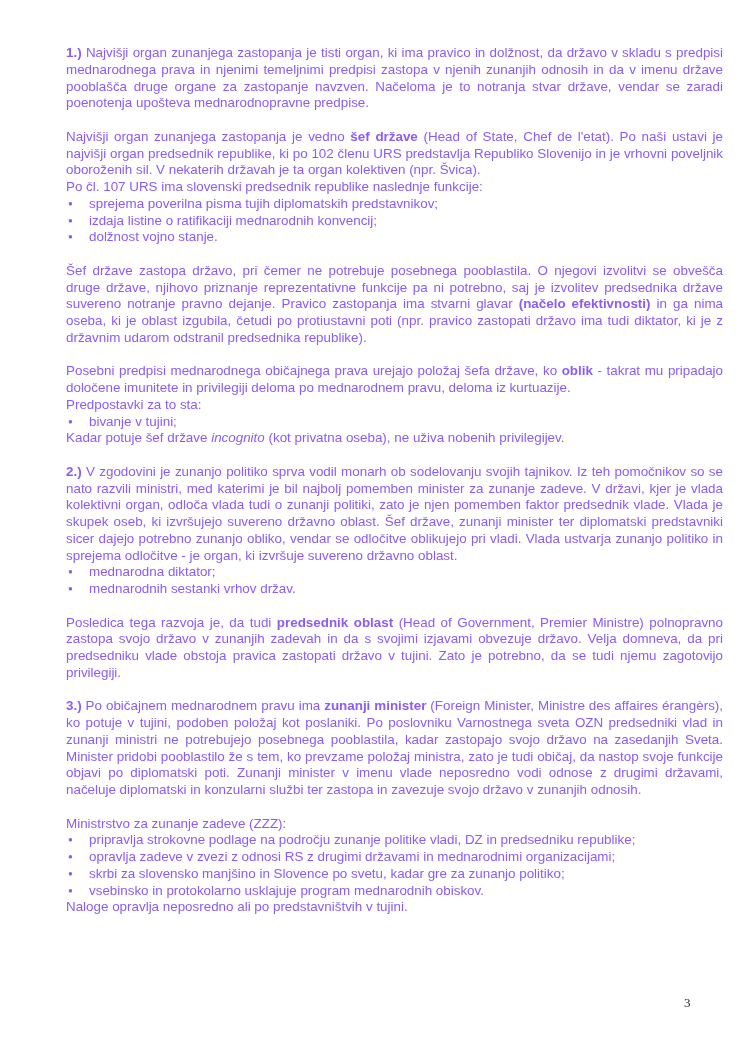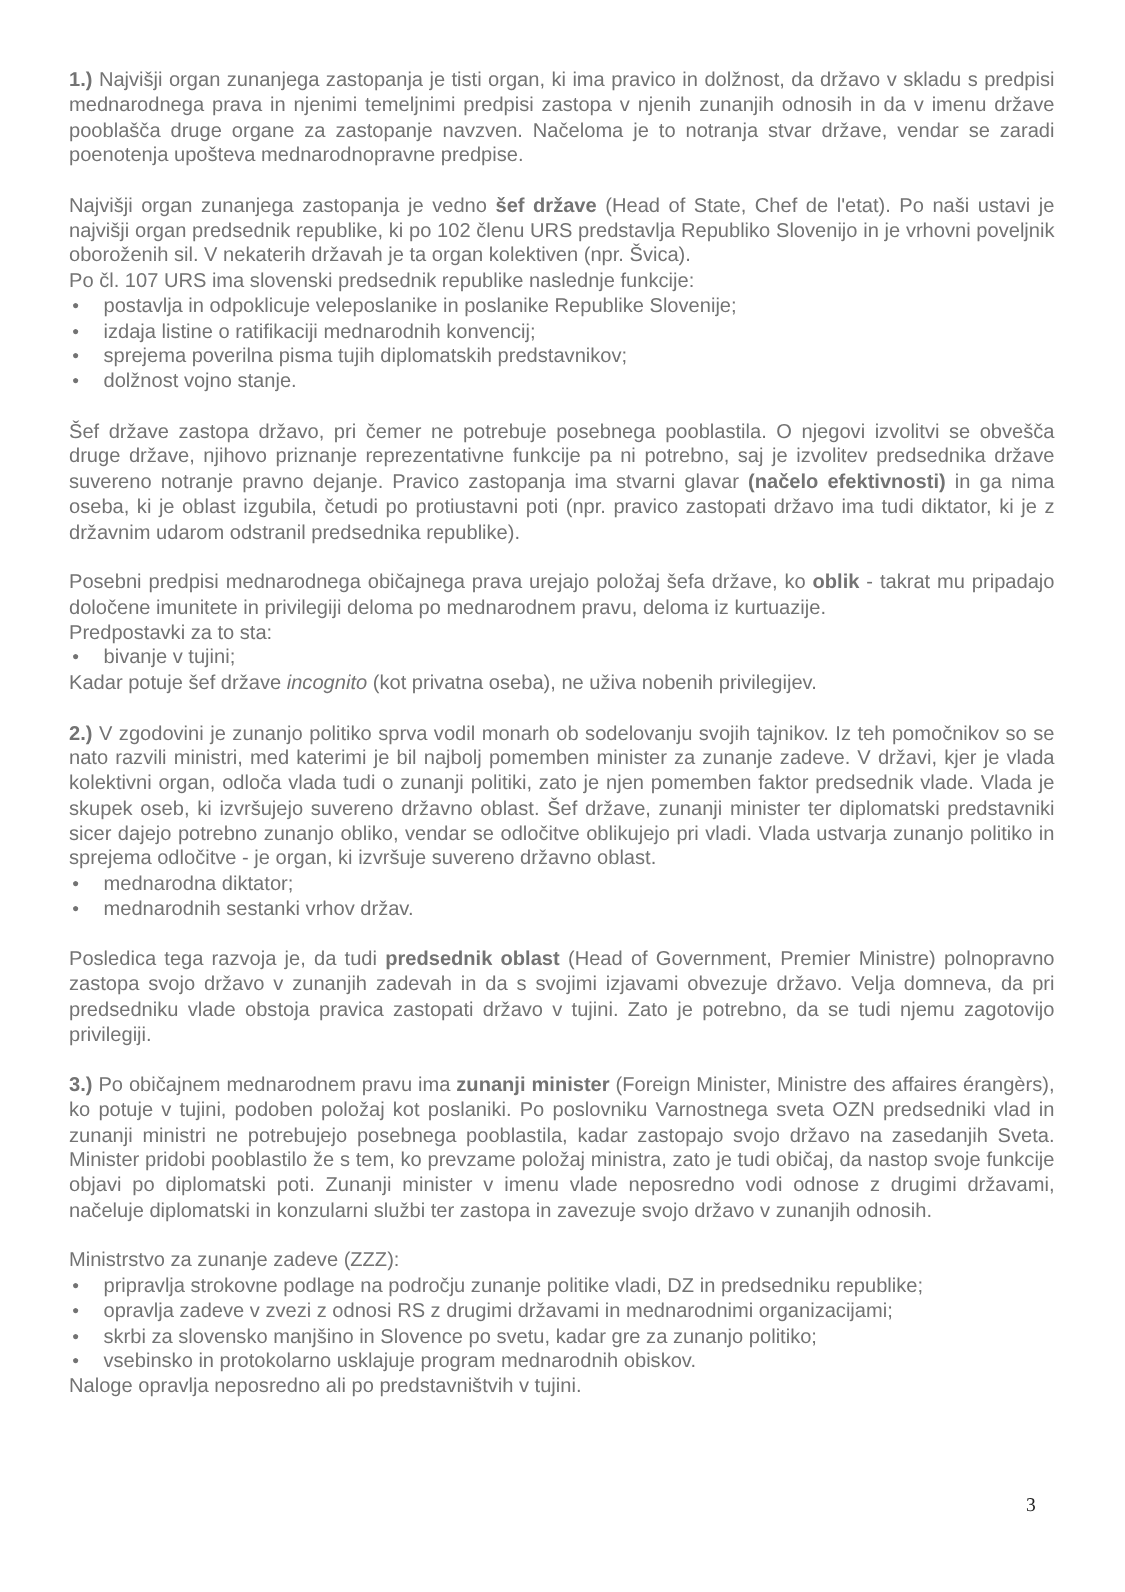--- a/index.html
+++ b/index.html
@@ -1,20 +1,20 @@
 <!DOCTYPE html>
 <html><head>
 <meta charset="utf-8">
 <style>
   html, body { margin: 0; padding: 0; background: #ffffff; }
   body { width: 750px; height: 1061px; position: relative; overflow: hidden; }
   .page {
-    position: absolute; left: 46px; top: 45px; width: 657px;
+    position: absolute; left: 66px; top: 45px; width: 657px;
     font-family: "Liberation Sans", sans-serif;
-    font-size: 13.4px; line-height: 16.75px; color: #737373;
+    font-size: 13.4px; line-height: 16.75px; color: #8b5cf6;
   }
   p { margin: 0; text-align: justify; }
   p.last-left { text-align-last: left; }
   .gap { height: 16.75px; }
   ul { list-style: none; margin: 0; padding: 0; }
   li { position: relative; padding-left: 23px; }
   li::before { content: "\25CF"; position: absolute; left: 2px; top: 0; font-size: 8px; }
   b { font-weight: bold; }
   i { }
   .page-number {
@@ -26,23 +26,22 @@
 <body>
 
 <div class="page">
 
   <p class="last-left"><b>1.)</b> <span>Najvišji organ zunanjega zastopanja je tisti organ, ki ima pravico in dolžnost, da državo v skladu s predpisi mednarodnega prava in njenimi temeljnimi predpisi zastopa v njenih zunanjih odnosih in da v imenu države pooblašča druge organe za zastopanje navzven. Načeloma je to notranja stvar države, vendar se zaradi poenotenja upošteva mednarodnopravne predpise.</span></p>
   <div class="gap"></div>
 
   <p class="last-left"><span>Najvišji organ zunanjega zastopanja je vedno </span><b>šef države</b><span> (Head of State, Chef de l'etat). Po naši ustavi je najvišji organ predsednik republike, ki po 102 členu URS predstavlja Republiko Slovenijo in je vrhovni poveljnik oboroženih sil. V nekaterih državah je ta organ kolektiven (npr. Švica).</span></p>
   <p>Po čl. 107  URS ima slovenski predsednik republike naslednje funkcije:</p>
   <ul>
-    <li>postavlja in odpoklicuje veleposlanike in poslanike Republike Slovenije;</li>
+    <li>sprejema poverilna pisma tujih diplomatskih predstavnikov;</li>
     <li>izdaja listine o ratifikaciji mednarodnih konvencij;</li>
-    <li>sprejema poverilna pisma tujih diplomatskih predstavnikov;</li>
     <li>dolžnost vojno stanje.</li>
   </ul>
   <div class="gap"></div>
 
   <p class="last-left"><span>Šef države zastopa državo, pri čemer ne potrebuje posebnega pooblastila. O njegovi izvolitvi se obvešča druge države, njihovo priznanje reprezentativne funkcije pa ni potrebno, saj je izvolitev predsednika države suvereno notranje pravno dejanje. Pravico zastopanja ima stvarni glavar </span><b>(načelo efektivnosti)</b><span> in ga nima oseba, ki je oblast izgubila, četudi po protiustavni poti (npr. pravico zastopati državo ima tudi diktator, ki je z državnim udarom odstranil predsednika republike).</span></p>
   <div class="gap"></div>
 
   <p><span>Posebni predpisi mednarodnega običajnega prava urejajo položaj šefa države, ko </span><b>oblik</b><span> - takrat mu pripadajo določene imunitete in privilegiji deloma po mednarodnem pravu, deloma iz kurtuazije.</span></p>
   <p>Predpostavki za to sta:</p>
   <ul>

